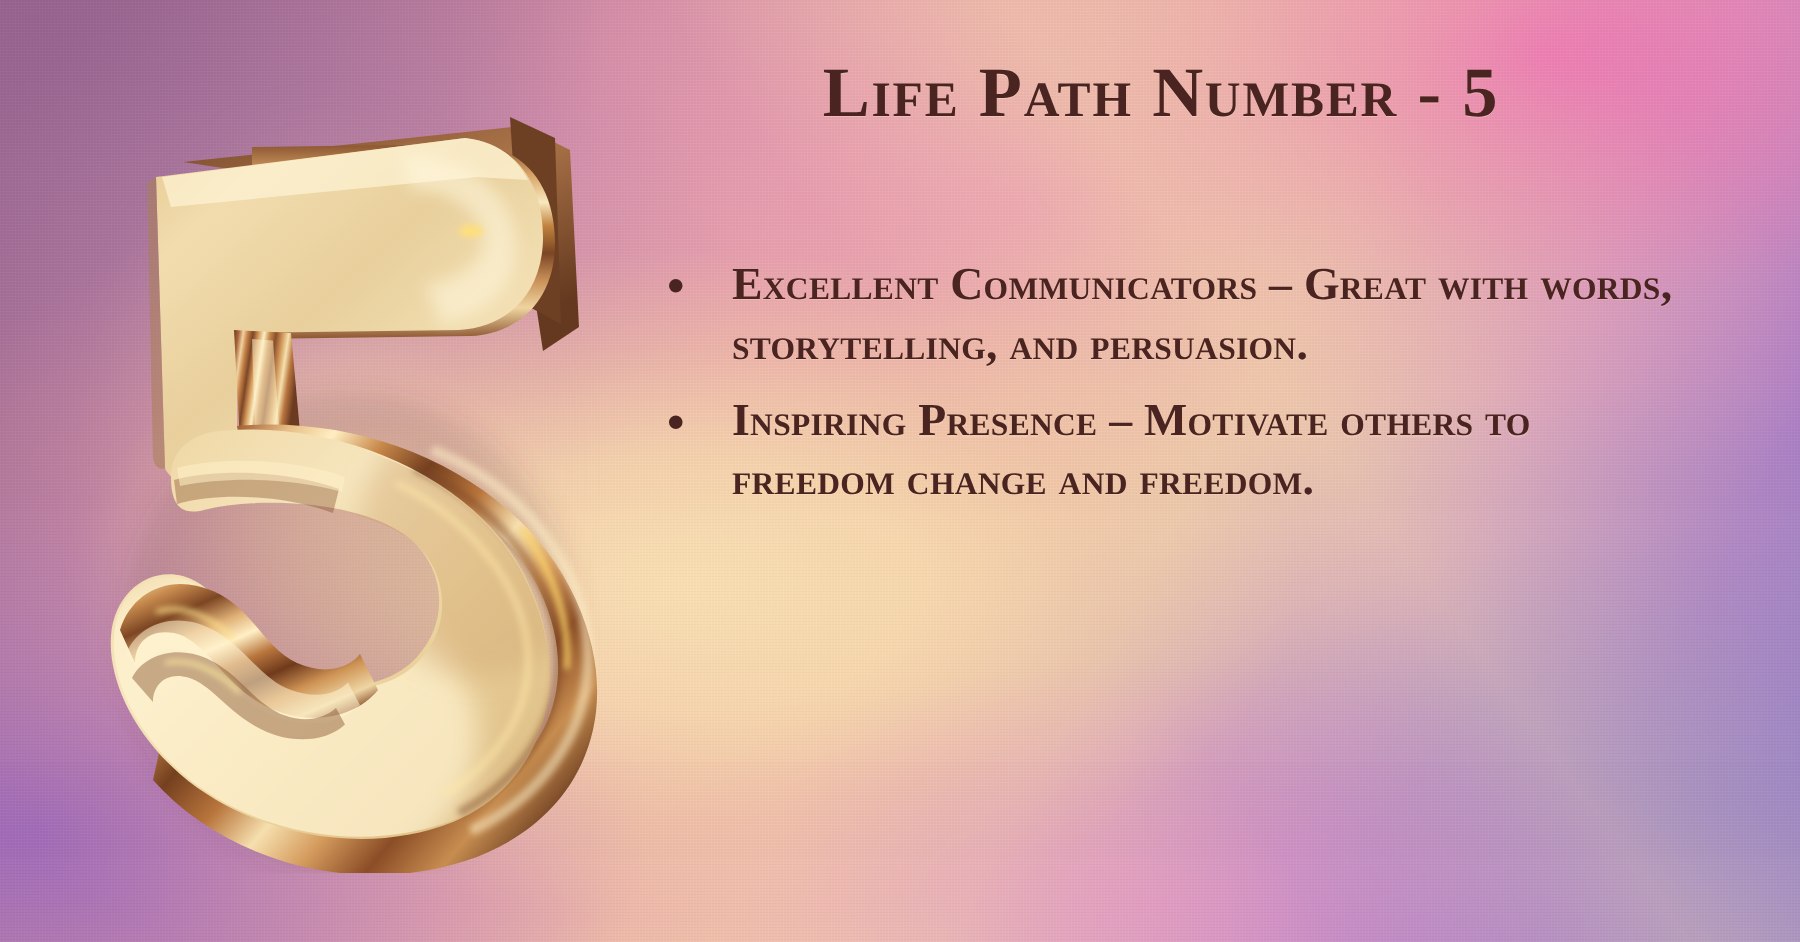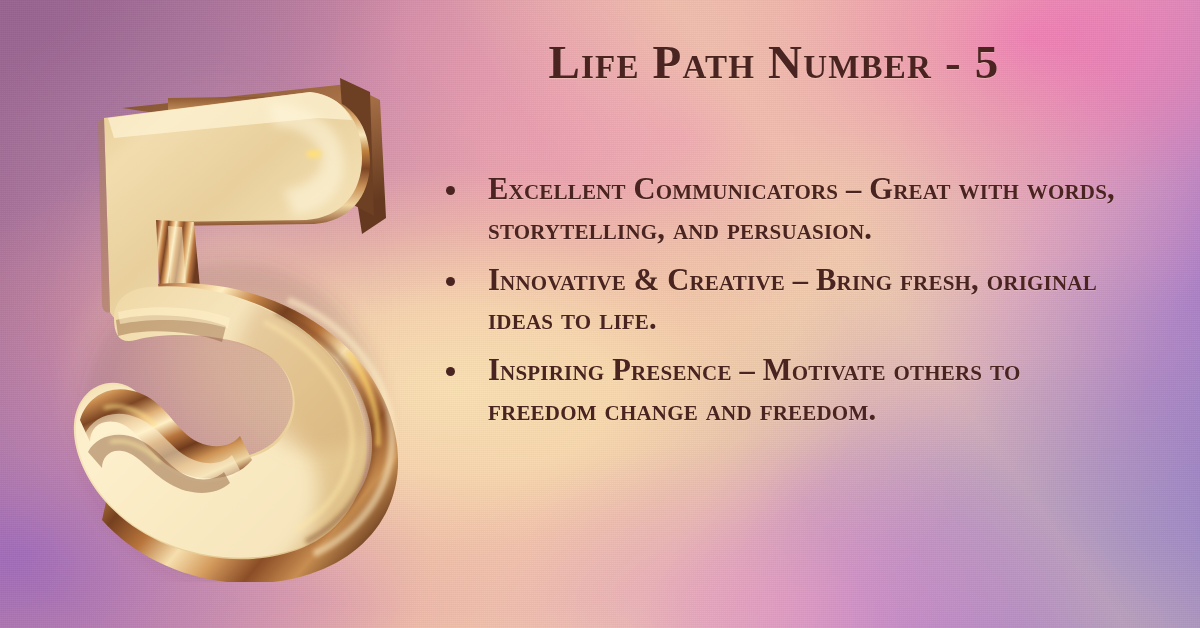--- a/index.html
+++ b/index.html
@@ -418,22 +418,18 @@
 
     <div class="title">Life Path Number - 5</div>
 
     <ul class="bullets">
       <li class="bullet-item">
         <span class="bullet-dot"></span>
         <span>Excellent Communicators – Great with words, storytelling, and persuasion.</span>
       </li>
       <li class="bullet-item">
         <span class="bullet-dot"></span>
-        <span>Innovative &amp; Creative – Bring fresh, original ideas to life.</span>
-      </li>
-      <li class="bullet-item">
-        <span class="bullet-dot"></span>
         <span>Inspiring Presence – Motivate others to freedom change and freedom.</span>
       </li>
     </ul>
 
   </div>
 </div>
 
 </body></html>

